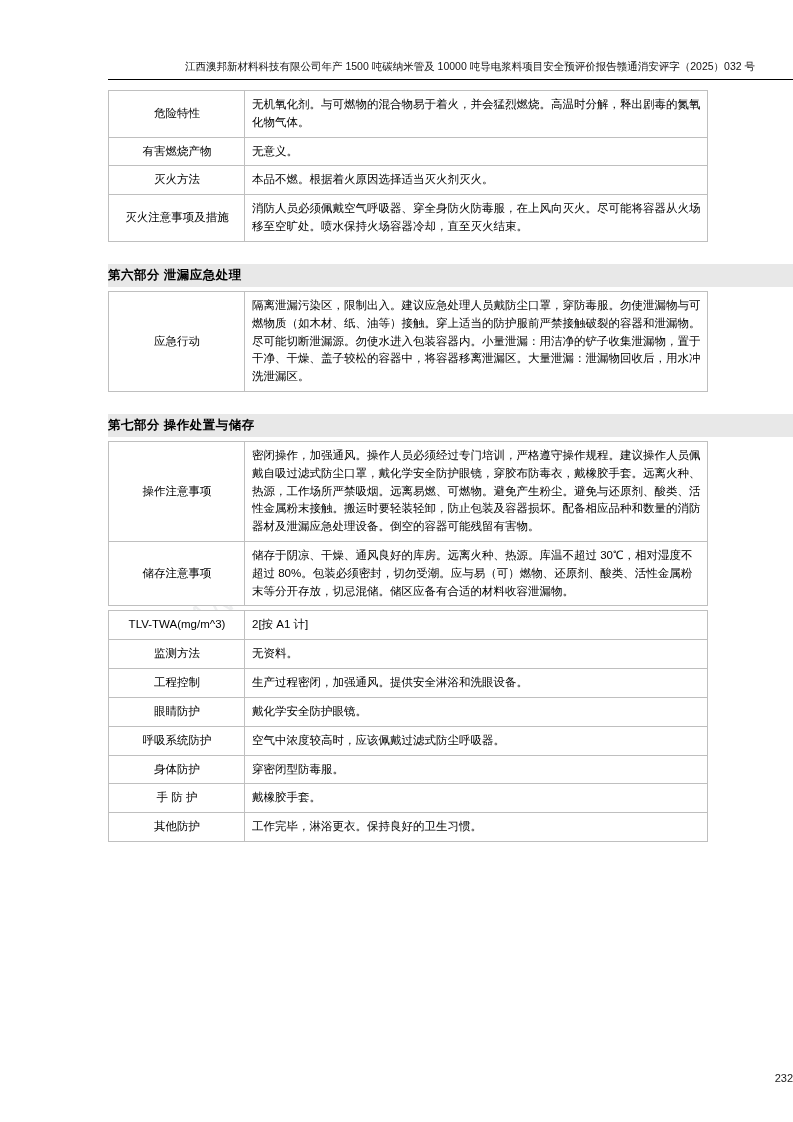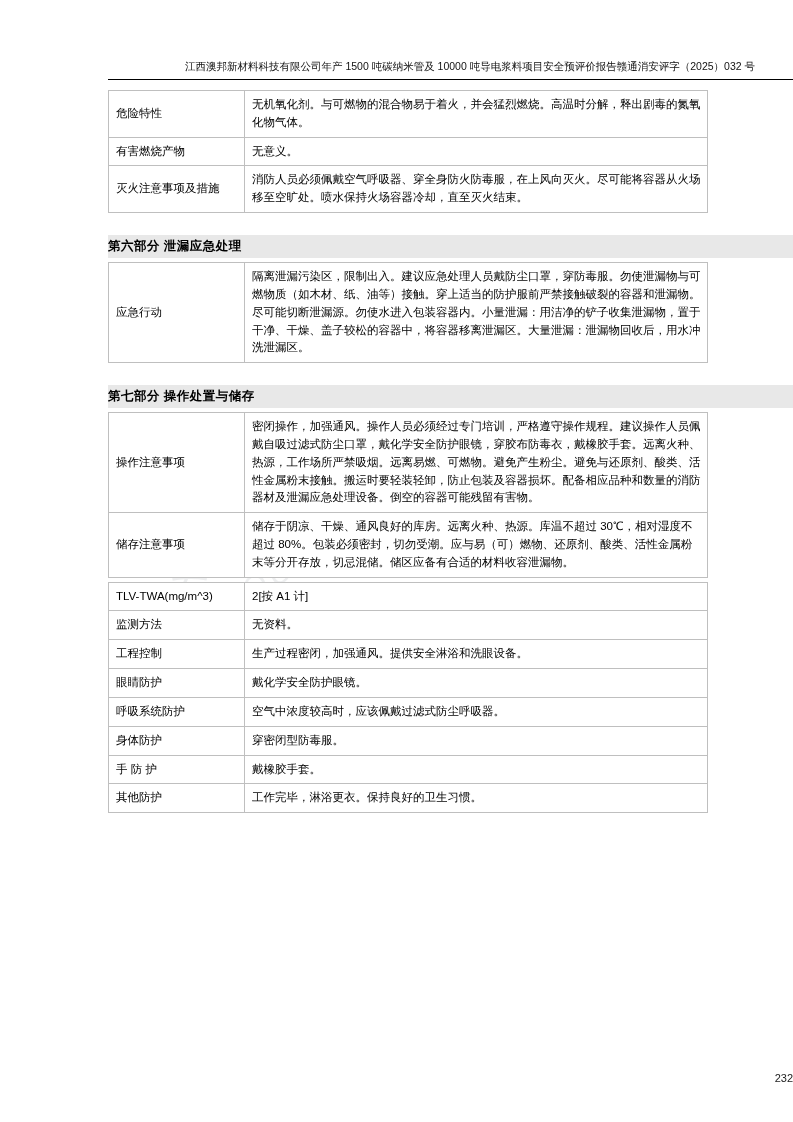--- a/index.html
+++ b/index.html
@@ -45,21 +45,21 @@
     line-height: 1.55;
     color: #000;
     padding: 5px 6px 5px 7px;
     vertical-align: middle;
     background: #fff;
     font-family: "Liberation Sans", sans-serif;
   }
   td.label {
     width: 122px;
     background: #f2f2f2;
-    text-align: left;
+    text-align: center;
     vertical-align: middle;
   }
   td.val {
     background: #fbfbfb;
   }
   .section-title {
     margin-top: 22px;
     margin-bottom: 4px;
     font-size: 12.5px;
     font-weight: bold;
@@ -122,20 +122,24 @@
       <tbody>
         <tr>
           <td class="label">危险特性</td>
           <td class="val">无机氧化剂。与可燃物的混合物易于着火，并会猛烈燃烧。高温时分解，释出剧毒的氮氧化物气体。</td>
         </tr>
         <tr>
           <td class="label">有害燃烧产物</td>
           <td class="val">无意义。</td>
         </tr>
         <tr>
+          <td class="label">灭火方法</td>
+          <td class="val">本品不燃。根据着火原因选择适当灭火剂灭火。</td>
+        </tr>
+        <tr>
           <td class="label">灭火注意事项及措施</td>
           <td class="val">消防人员必须佩戴空气呼吸器、穿全身防火防毒服，在上风向灭火。尽可能将容器从火场移至空旷处。喷水保持火场容器冷却，直至灭火结束。</td>
         </tr>
       </tbody>
     </table>
 
     <div class="section-title">第六部分  泄漏应急处理</div>
     <table class="tbl tight">
       <tbody>
         <tr>

